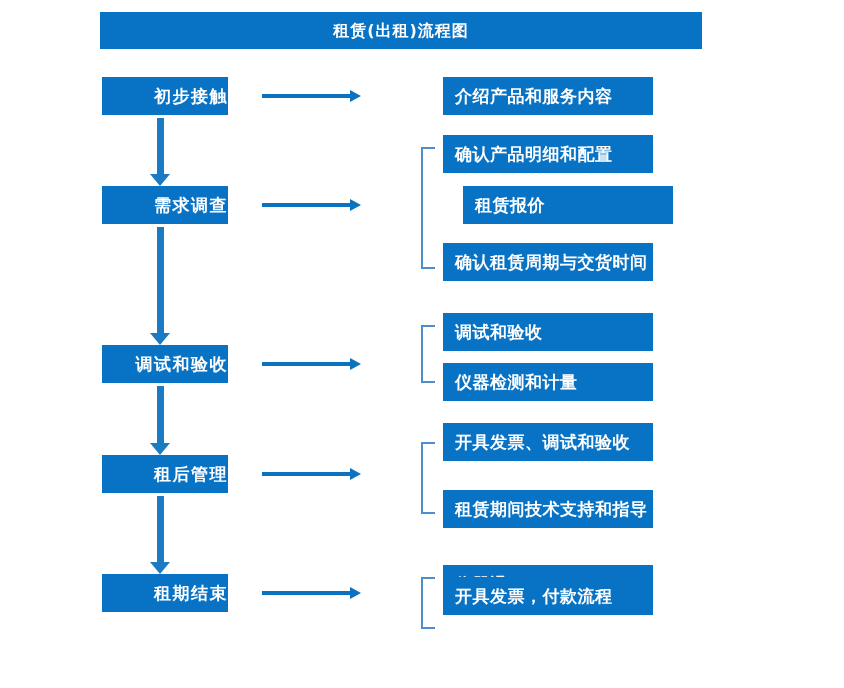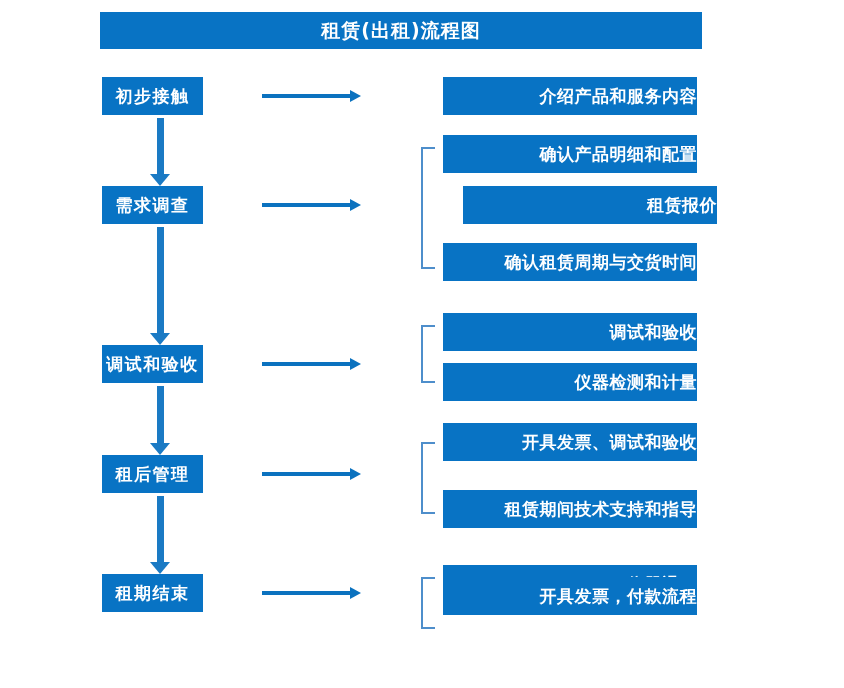--- a/index.html
+++ b/index.html
@@ -25,21 +25,21 @@
     top: 12px;
     width: 602px;
     height: 37px;
     background: #0873c4;
     display: flex;
     align-items: center;
     justify-content: center;
   }
   .title-bar .title-text {
     color: #ffffff;
-    font-size: 19px;
+    font-size: 16px;
     font-weight: bold;
     letter-spacing: 1px;
     line-height: 1;
   }
 
   
   .node {
     position: absolute;
     background: #0873c4;
     display: flex;
@@ -47,33 +47,33 @@
     box-sizing: border-box;
   }
   .node .node-text {
     color: #ffffff;
     font-size: 17px;
     font-weight: bold;
     line-height: 1;
     white-space: nowrap;
   }
   .node.stage {
-    width: 101px;
+    width: 126px;
     height: 38px;
-    justify-content: center;
+    justify-content: flex-end;
   }
   .node.stage .node-text {
     letter-spacing: 1.5px;
   }
   .node.detail {
     left: 443px;
-    width: 254px;
+    width: 210px;
     height: 38px;
-    justify-content: flex-end;
-    padding-left: 26px;
+    justify-content: flex-start;
+    padding-left: 12px;
   }
   .node.detail .node-text {
     letter-spacing: 0.5px;
   }
 
   
   .v-arrow {
     position: absolute;
     width: 20px;
   }

